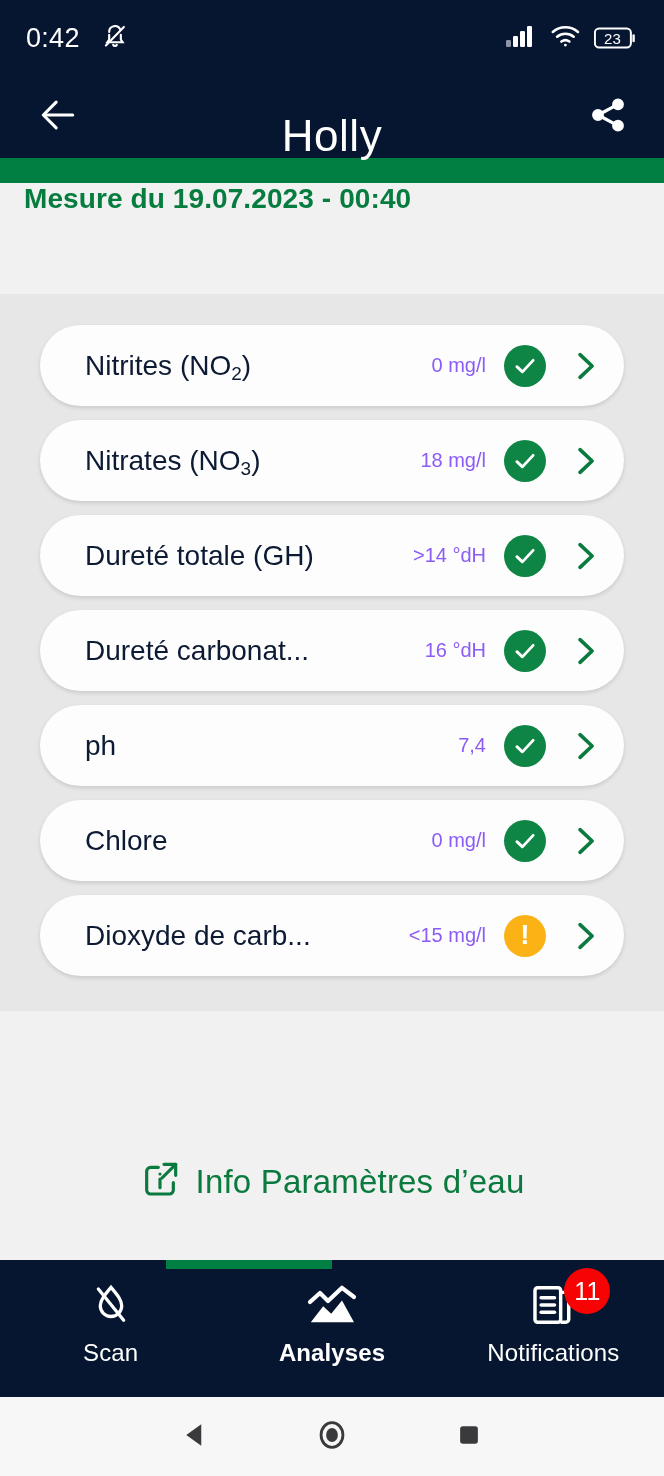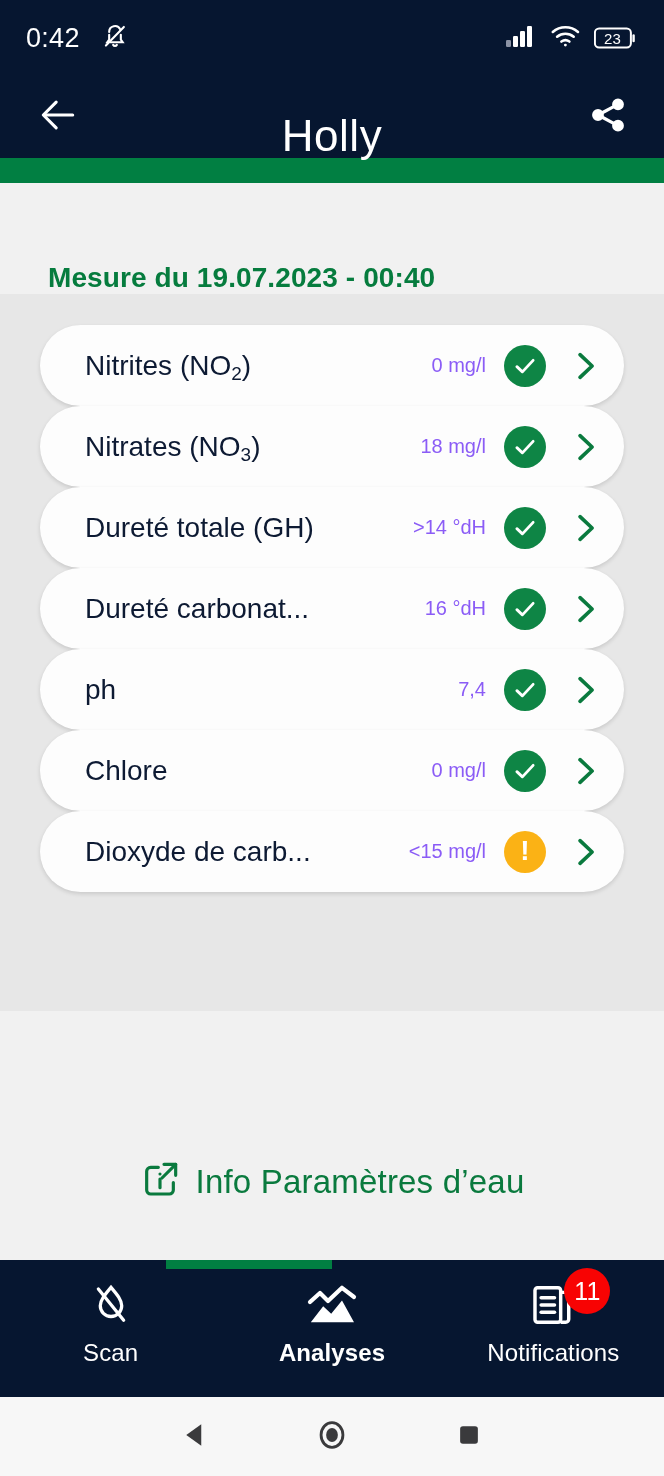--- a/index.html
+++ b/index.html
@@ -94,22 +94,22 @@
     height: 25px;
     background: #017f42;
     flex: 0 0 auto;
   }
 
   
   .date-zone {
     background: #f1f1f1;
     height: 111px;
     display: flex;
-    align-items: flex-end;
-    padding-left: 48px;
+    align-items: flex-start;
+    padding-left: 24px;
     box-sizing: border-box;
     flex: 0 0 auto;
   }
   .date-text {
     color: #067c3e;
     font-size: 28px;
     font-weight: 700;
     letter-spacing: .1px;
   }
 
@@ -123,20 +123,21 @@
   }
   .card {
     height: 81px;
     background: #fdfdfd;
     border-radius: 41px;
     box-shadow: 0 2px 4px rgba(0,0,0,0.13);
     display: flex;
     align-items: center;
     padding: 0 22px 0 45px;
     box-sizing: border-box;
+    margin-bottom: 14px;
     cursor: pointer;
   }
   .card-label {
     color: #0d1a33;
     font-size: 28px;
     font-weight: 400;
     white-space: nowrap;
     flex: 1 1 auto;
     overflow: hidden;
   }

